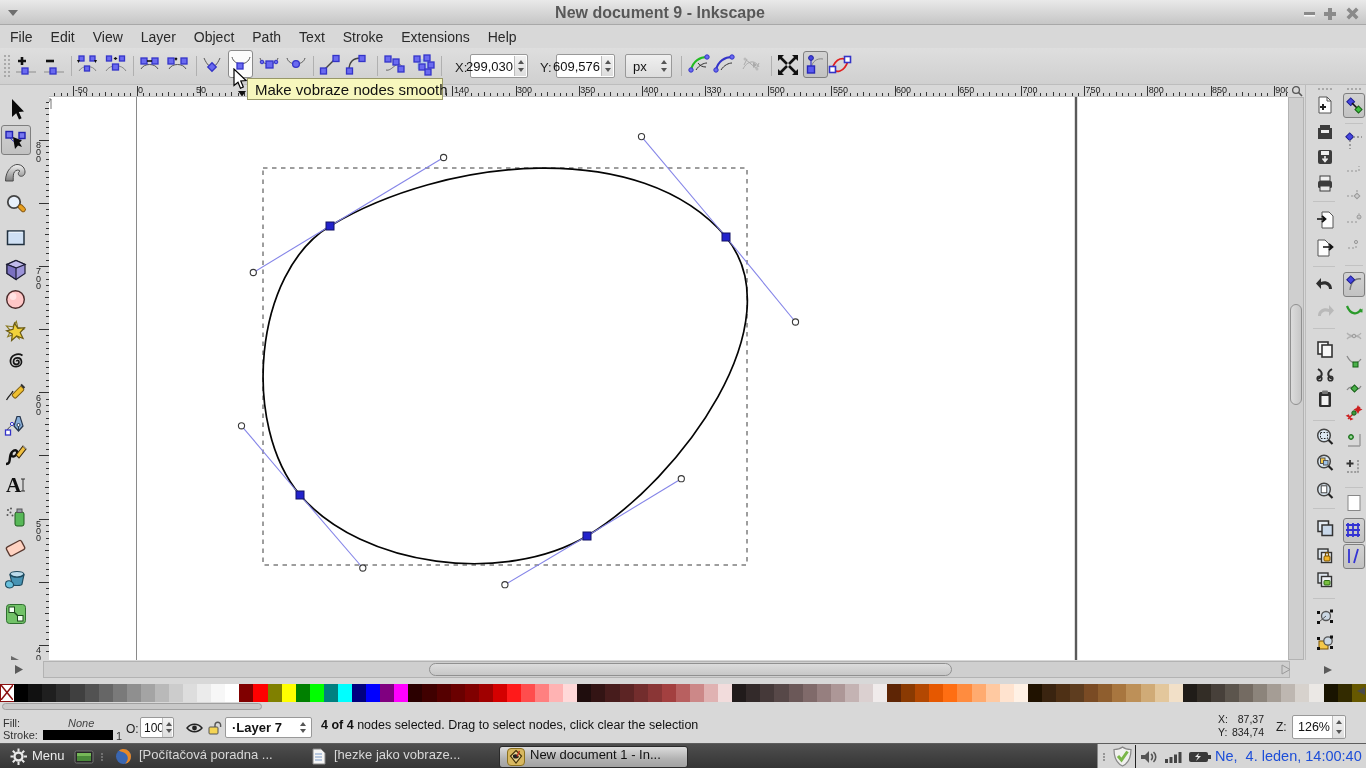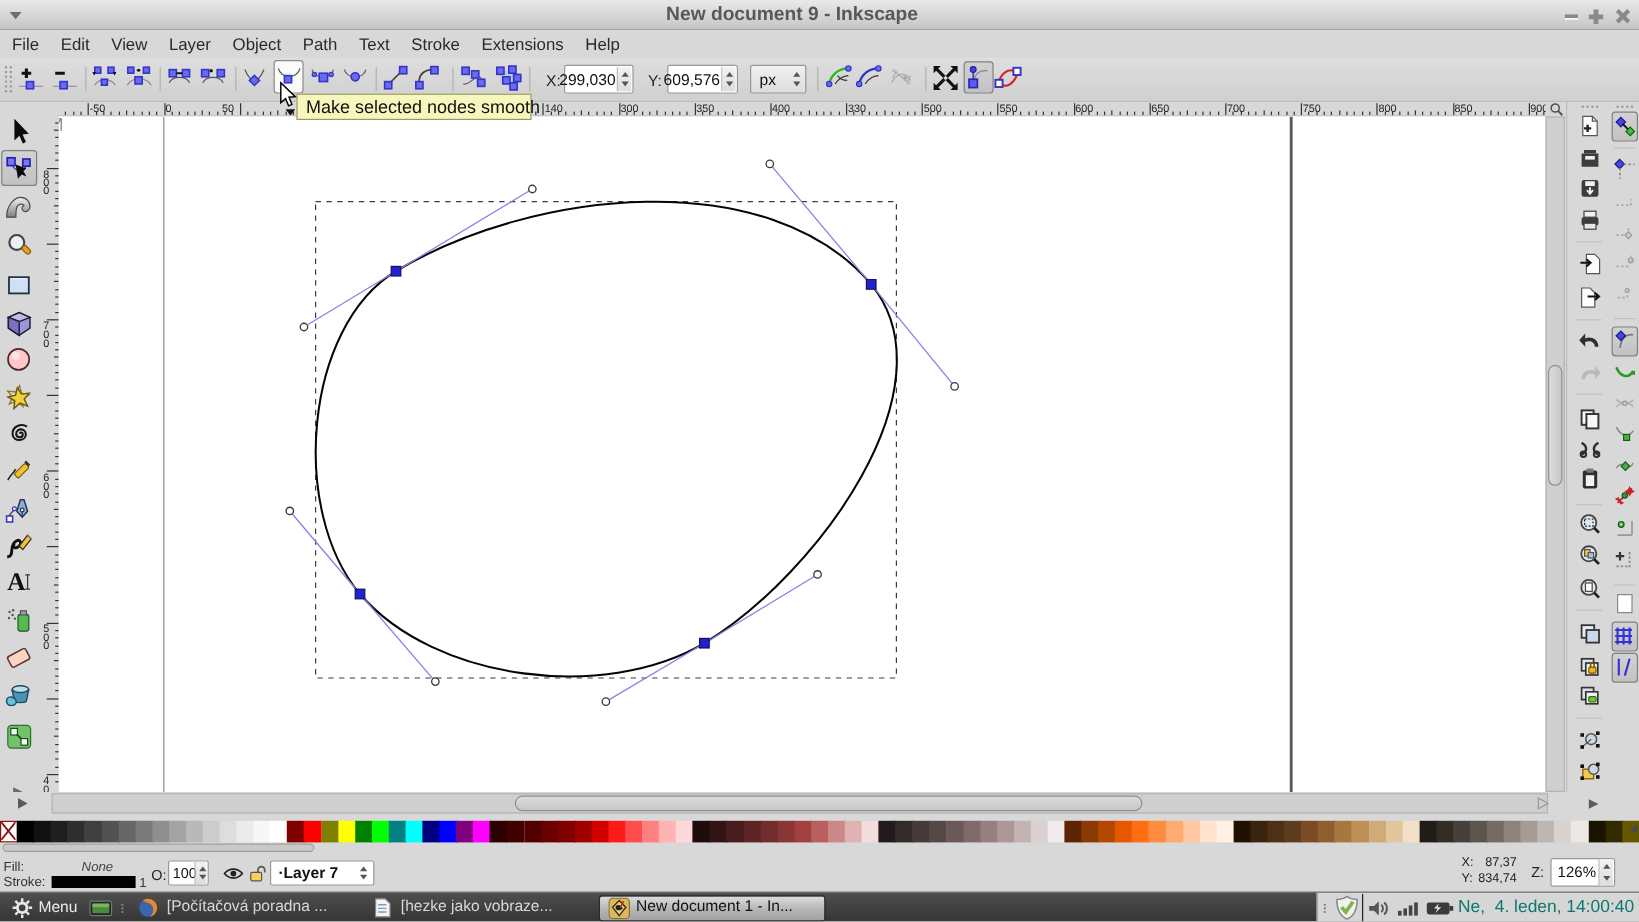--- a/index.html
+++ b/index.html
@@ -334,21 +334,21 @@
     <div class="htick" style="left:93.8px;height:3px"></div>
     <div class="htick" style="left:100.1px;height:3px"></div>
     <div class="htick" style="left:106.5px;height:3px"></div>
     <div class="htick" style="left:112.8px;height:3px"></div>
     <div class="htick" style="left:119.1px;height:4.5px"></div>
     <div class="htick" style="left:125.4px;height:3px"></div>
     <div class="htick" style="left:131.7px;height:3px"></div>
     <div class="htick" style="left:138.0px;height:3px"></div>
     <div class="htick" style="left:144.4px;height:3px"></div>
     <div class="htick" style="left:150.7px;height:10px"></div>
-    <div class="hlab" style="left:136px">50</div>
+    <div class="hlab" style="left:147px">50</div>
     <div class="htick" style="left:157.0px;height:3px"></div>
     <div class="htick" style="left:163.3px;height:3px"></div>
     <div class="htick" style="left:169.6px;height:3px"></div>
     <div class="htick" style="left:175.9px;height:3px"></div>
     <div class="htick" style="left:182.3px;height:4.5px"></div>
     <div class="htick" style="left:188.6px;height:3px"></div>
     <div class="htick" style="left:194.9px;height:3px"></div>
     <div class="htick" style="left:201.2px;height:3px"></div>
     <div class="htick" style="left:207.5px;height:3px"></div>
     <div class="htick" style="left:213.9px;height:10px"></div>
@@ -656,21 +656,21 @@
       <rect x="673" y="136" width="8" height="8" fill="#2222cc" stroke="#111166" stroke-width="1"></rect>
       <rect x="247" y="394" width="8" height="8" fill="#2222cc" stroke="#111166" stroke-width="1"></rect>
       <rect x="534" y="435" width="8" height="8" fill="#2222cc" stroke="#111166" stroke-width="1"></rect>
     </svg>
     <svg class="abs" style="left:-8px;top:0px" width="12" height="14">
       <path d="M2,2 L10,2 L10,12" fill="none" stroke="#777"></path>
       <path d="M10,2 L5,9" stroke="#777"></path>
     </svg>
   </div>
 <div class="abs" style="left:247px;top:78px;width:196px;height:22px;background:#f7f7bd;border:1px solid #989868;font-size:15px;color:#111;z-index:50;">
-    <span style="position:absolute;left:7px;top:2px;white-space:nowrap">Make selected nodes smooth</span>
+    <span style="position:absolute;left:7px;top:2px;white-space:nowrap">Make vobraze nodes smooth</span>
   </div>
 <svg class="abs" style="left:233px;top:68px;z-index:60" width="15" height="22">
     <path d="M1,1 L1,17.5 L5,14.2 L7.5,20.2 L10.3,19 L7.8,13 L13,12.6 Z" fill="#fff" stroke="#000" stroke-width="1.2"></path>
   </svg>
 <div class="abs" id="vscroll">
     <div id="vthumb"></div>
   </div>
 <svg class="abs" style="left:1289px;top:85px" width="15" height="12">
     <circle cx="7" cy="5" r="3.4" fill="none" stroke="#555" stroke-width="1.3"></circle>
     <path d="M9.5,7.5 L13,11" stroke="#555" stroke-width="1.6"></path>
@@ -1018,20 +1018,21 @@
       <circle cx="8.5" cy="7" r="2.4" fill="#222"></circle>
     </svg>
     <svg class="abs" style="left:207px;top:9px" width="15" height="15">
       <rect x="2" y="7" width="9" height="7" rx="1" fill="#f4d454" stroke="#555"></rect>
       <path d="M8,7 v-2 a2.8,2.8 0 0 1 5.6,0 v2" fill="none" stroke="#555" stroke-width="1.4"></path>
     </svg>
     <div class="abs" style="left:225px;top:6px;width:87px;height:21px;background:#fff;border:1px solid #999;border-radius:2px;font-size:13px;color:#111">
       <span style="position:absolute;left:6px;top:2px;font-weight:bold">·Layer 7</span>
       <span class="spinarr" style="width:13px;top:0;height:19px;background:none;border-left:none"></span>
     </div>
+    <div class="abs" style="left:321px;top:7px;font-size:12.5px;color:#111"><b>4 of 4</b> nodes selected. Drag to select nodes, click clear the selection</div>
     <div class="abs" style="left:1218px;top:2px;font-size:10.5px;color:#222;width:46px">
       <div>X:<span style="float:right">87,37</span></div>
       <div style="margin-top:1px">Y:<span style="float:right">834,74</span></div>
     </div>
     <div class="abs" style="left:1276px;top:9px;font-size:12px;color:#222">Z:</div>
     <div class="abs" style="left:1292px;top:4px;width:54px;height:24px;background:#fff;border:1px solid #999;border-radius:2px;font-size:12.5px;color:#111">
       <span style="position:absolute;left:5px;top:4px">126%</span>
       <span class="spinarr" style="width:12px;height:22px;top:0"></span>
     </div>
   </div>
@@ -1092,14 +1093,14 @@
           <rect x="5.5" y="7" width="3" height="6"></rect>
           <rect x="10" y="4.5" width="3" height="8.5"></rect>
           <rect x="14.5" y="2" width="3" height="11"></rect>
         </g>
       </svg>
       <svg class="abs" style="left:90px;top:6px" width="24" height="14">
         <rect x="1" y="2" width="19" height="10" rx="2" fill="#3a3a3a"></rect>
         <rect x="20" y="5" width="3" height="4" fill="#3a3a3a"></rect>
         <path d="M11,3 l-4,4 h3 l-2,4 5,-5 h-3 Z" fill="#e8e8e8"></path>
       </svg>
-      <div class="abs" style="left:117px;top:4px;font-size:14.5px;color:#0f766e;white-space:nowrap">Ne,&nbsp; 4. leden, 14:00:40</div>
+      <div class="abs" style="left:117px;top:4px;font-size:14.5px;color:#1d4ed8;white-space:nowrap">Ne,&nbsp; 4. leden, 14:00:40</div>
     </div>
   </div>
 </body></html>

